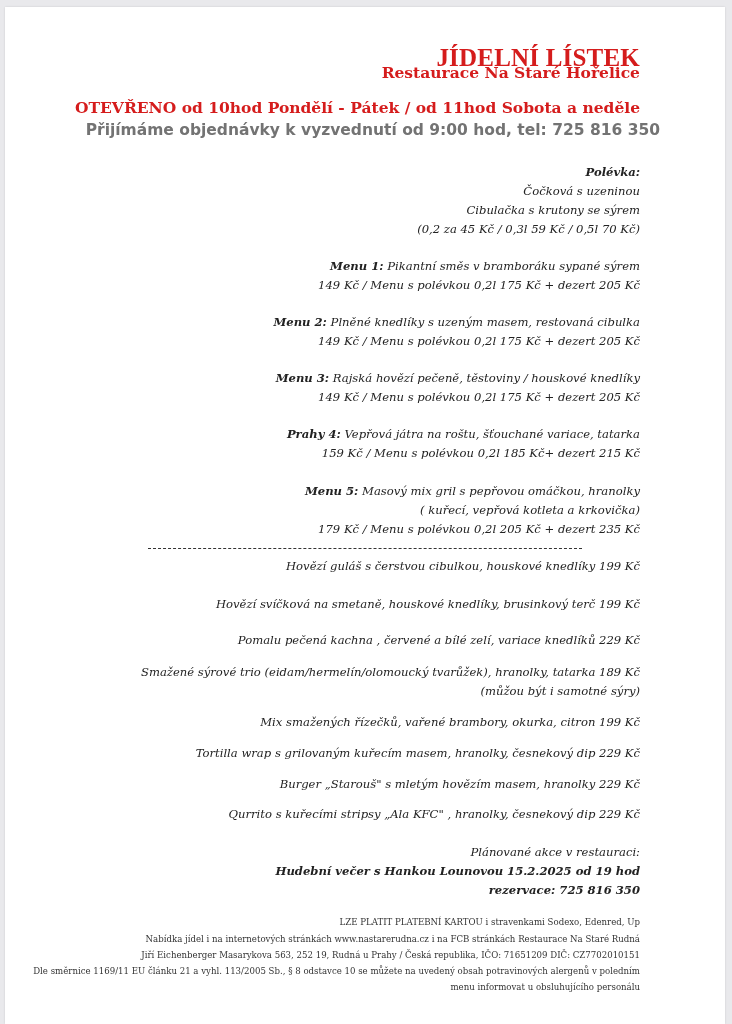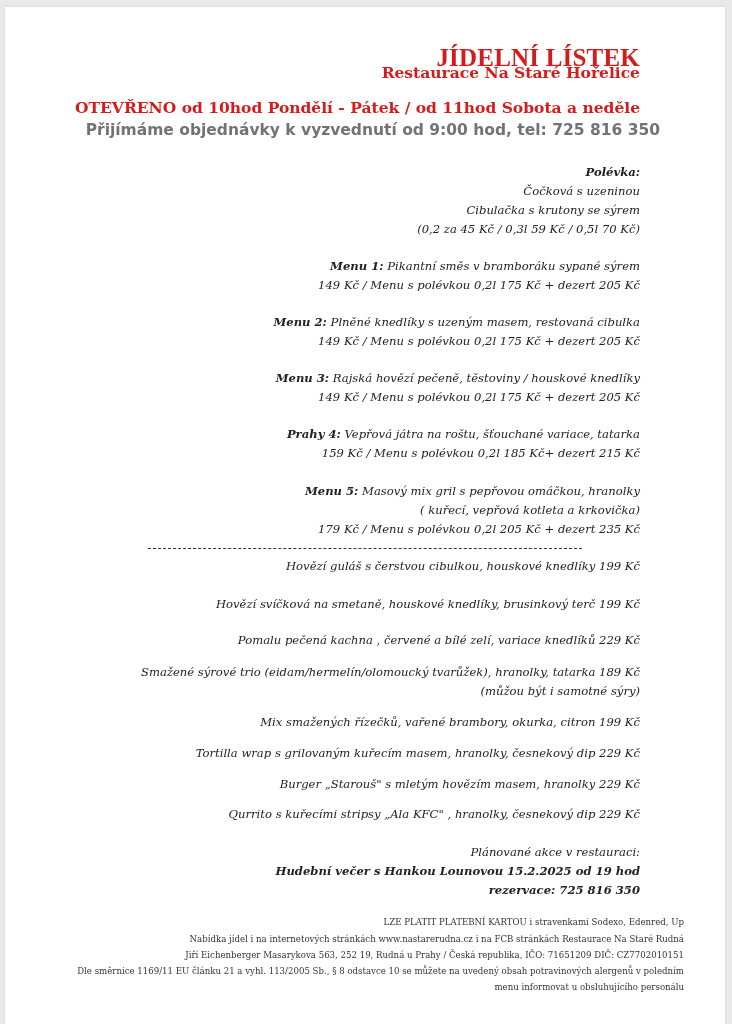--- a/index.html
+++ b/index.html
@@ -28,21 +28,21 @@
   .subtitle { font-family: "DejaVu Serif", serif; font-weight: bold; color: #d51c1c; font-size: 15.5px; top: 63px; }
   .hours { font-family: "DejaVu Serif", serif; font-weight: bold; color: #d51c1c; font-size: 15.5px; top: 98px; }
   .orders { font-family: "DejaVu Sans", sans-serif; font-weight: bold; color: #737373; font-size: 15.5px; top: 121px; margin-left: 20px; }
 
   .it { font-family: "DejaVu Serif", serif; font-style: italic; font-size: 11.6px; color: #222; }
   .bold-it { font-weight: bold; }
   .divider {
     position: absolute; left: 148px; top: 548px; width: 434px; height: 0;
     border-top: 1px dashed #333;
   }
-  .foot { font-family: "DejaVu Serif", serif; font-size: 8.6px; color: #333; padding-left: 44px; }
+  .foot { font-family: "DejaVu Serif", serif; font-size: 8.6px; color: #333; }
 </style>
 </head>
 <body>
 
 <div class="page"></div>
 
 <div class="line title">JÍDELNÍ LÍSTEK</div>
 <div class="line subtitle">Restaurace Na Staré Hořelice</div>
 <div class="line hours">OTEVŘENO od 10hod Pondělí - Pátek / od 11hod Sobota a neděle</div>
 <div class="line orders">Přijímáme objednávky k vyzvednutí od 9:00 hod, tel: 725 816 350</div>

